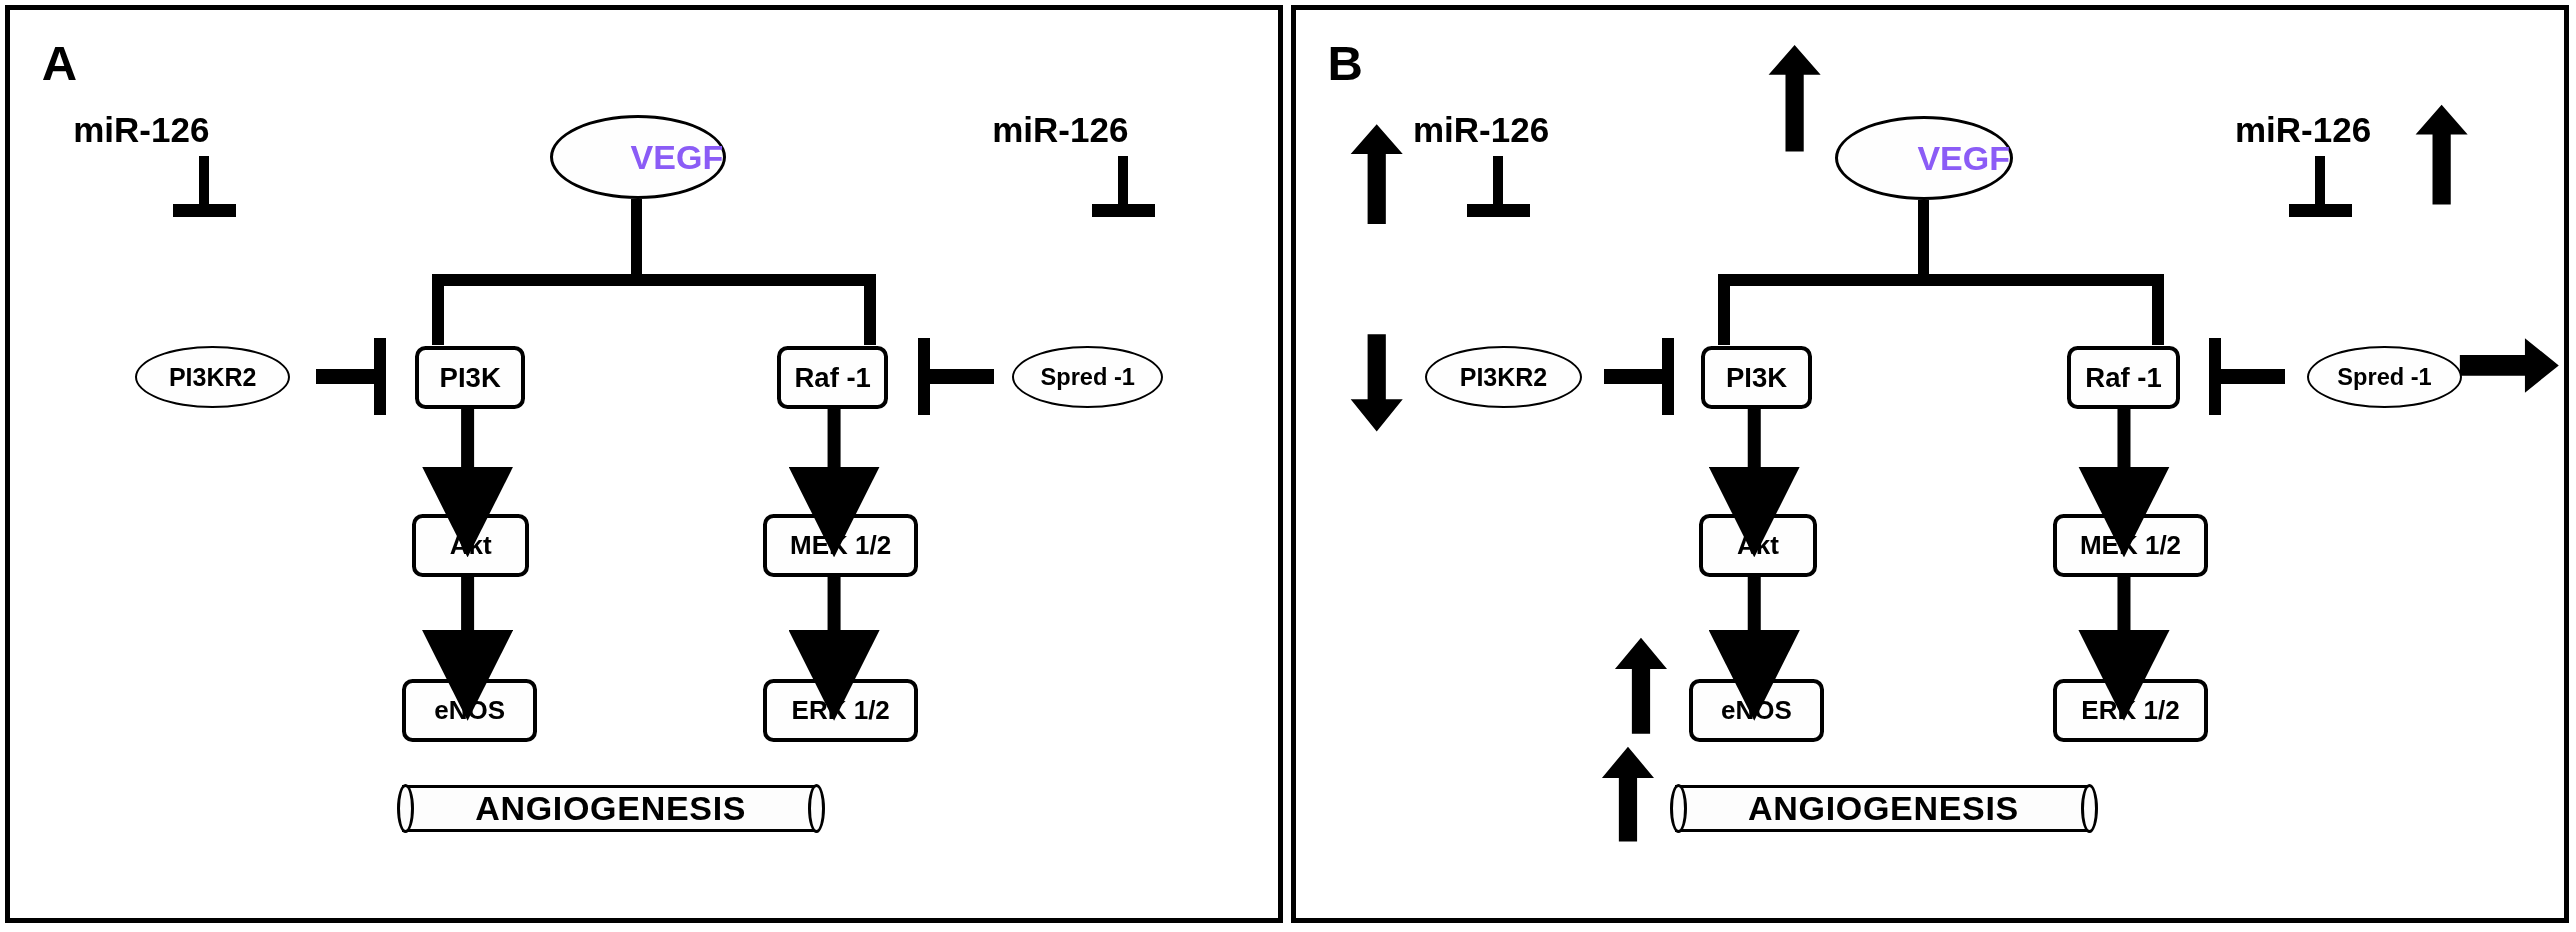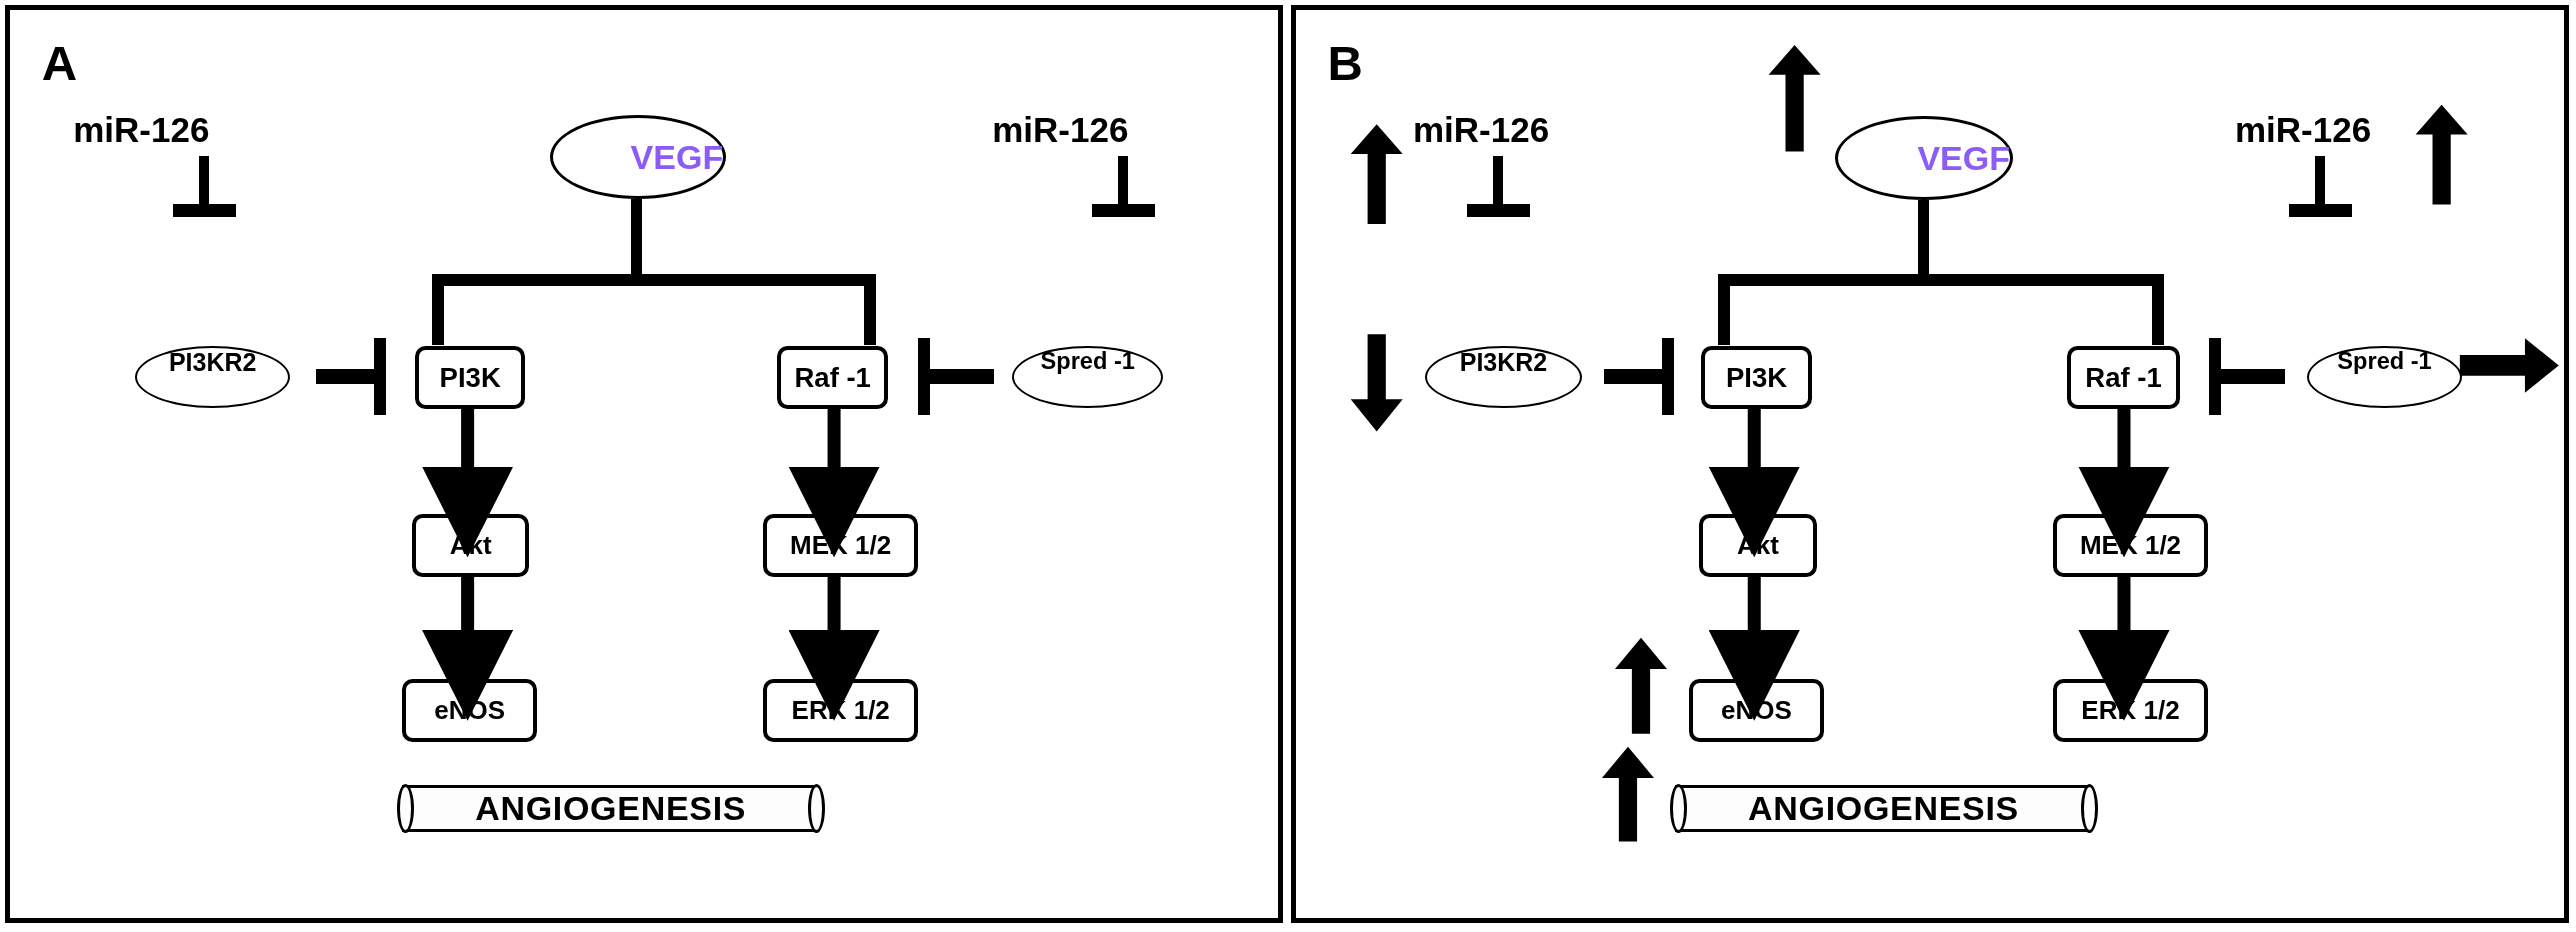--- a/index.html
+++ b/index.html
@@ -5,21 +5,21 @@
   html,body{margin:0;padding:0;background:#ffffff;}
   body{width:2576px;height:933px;font-family:"Liberation Sans",sans-serif;}
   #stage{position:relative;width:2576px;height:933px;background:#fff;}
   .panel{position:absolute;top:5.2px;height:918px;background:#fff;border:5.9px solid #000;box-sizing:border-box;}
   #panelA{left:5.2px;width:1278px;}
   #panelB{left:1291px;width:1278px;}
   .panel-letter{position:absolute;font-weight:bold;font-size:49px;line-height:1;color:#000;font-family:"Liberation Sans",sans-serif;}
   .node-box{position:absolute;box-sizing:border-box;border:4.6px solid #000;border-radius:10.5px;background:#fefefe;
             display:flex;align-items:center;justify-content:center;font-weight:bold;color:#000;font-family:"Liberation Sans",sans-serif;}
   .node-ell{position:absolute;box-sizing:border-box;border:2.6px solid #000;border-radius:50%;background:#fefefe;
-            display:flex;align-items:flex-start;justify-content:center;font-weight:bold;color:#000;font-family:"Liberation Sans",sans-serif;}
+            display:flex;align-items:center;justify-content:center;font-weight:bold;color:#000;font-family:"Liberation Sans",sans-serif;}
   .node-vegf{position:absolute;box-sizing:border-box;border:3.9px solid #000;border-radius:50%;background:#fefefe;
             display:flex;align-items:center;justify-content:flex-end;font-weight:bold;color:#8b5cf6;font-family:"Liberation Sans",sans-serif;}
   .cylinder{position:absolute;box-sizing:border-box;border:3.9px solid #000;background:#fdfdfd;
             display:flex;align-items:center;justify-content:center;}
   .cyl-text{font-weight:bold;font-size:34px;letter-spacing:0.7px;color:#000;font-family:"Liberation Sans",sans-serif;}
   .cyl-cap{position:absolute;top:-3.9px;bottom:-3.9px;width:17px;border:3.9px solid #000;border-radius:50%;background:#fdfdfd;box-sizing:border-box;}
   .lbl{position:absolute;font-weight:bold;color:#000;white-space:nowrap;font-family:"Liberation Sans",sans-serif;}
   .vline{position:absolute;background:#000;}
   .hline{position:absolute;background:#000;}
   svg.ov{position:absolute;left:0;top:0;width:100%;height:100%;overflow:visible;pointer-events:none;}

